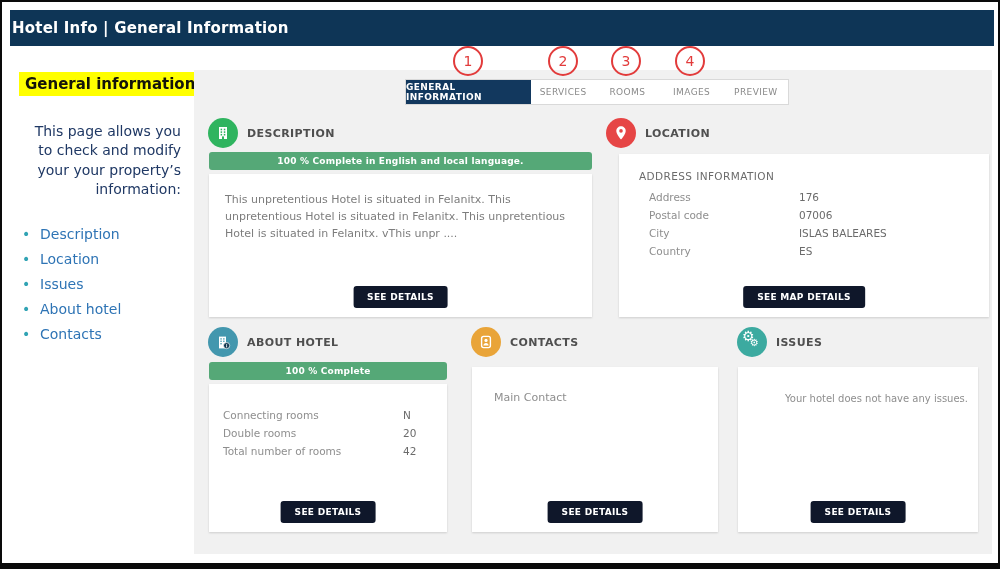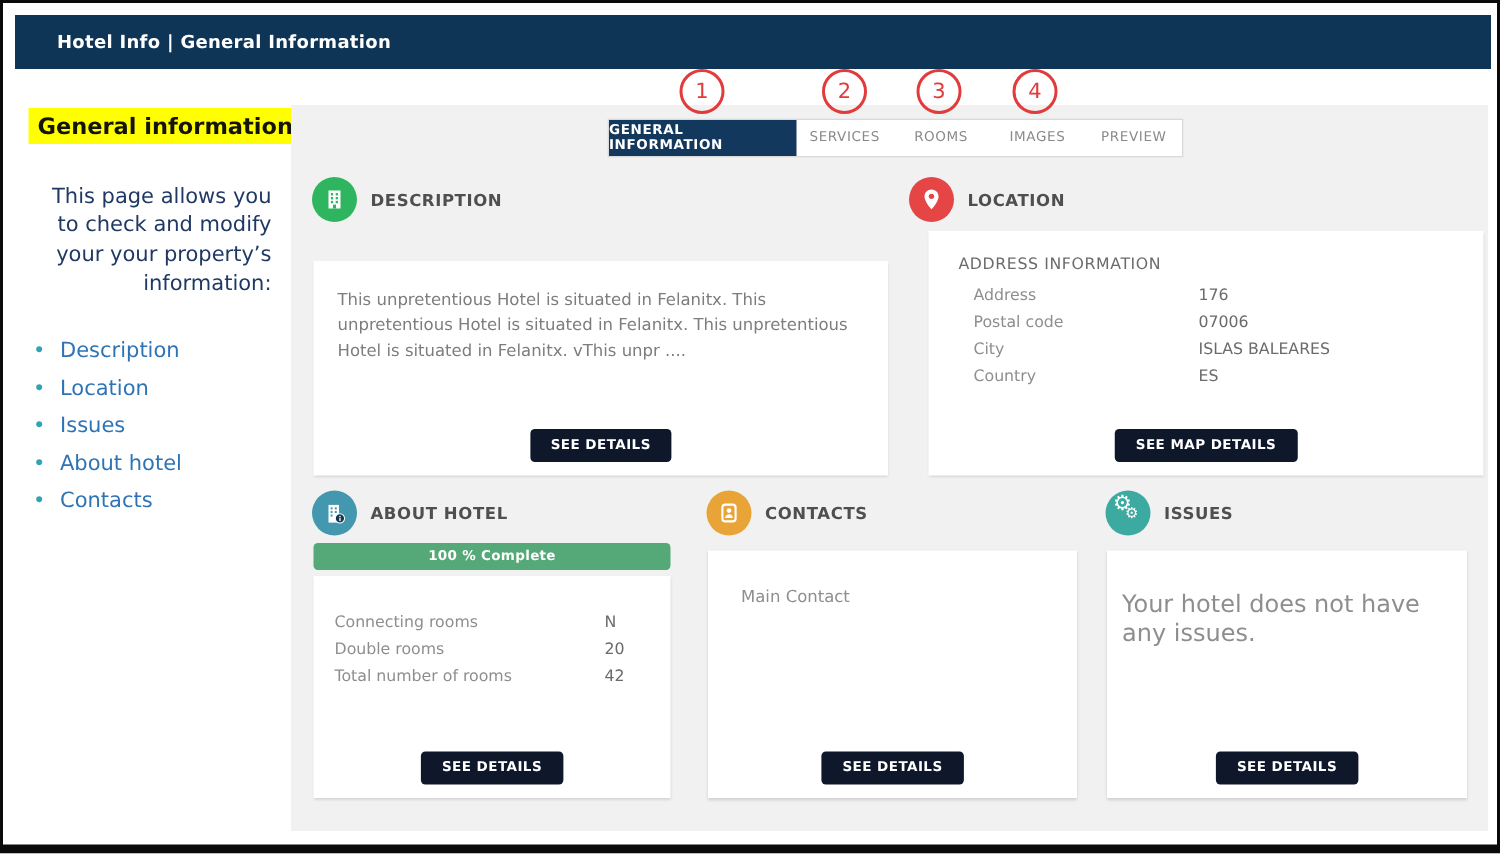--- a/index.html
+++ b/index.html
@@ -5,21 +5,21 @@
   * { margin:0; padding:0; box-sizing:border-box; }
   html,body { background:#fff; }
   body { font-family:"DejaVu Sans","Liberation Sans",sans-serif; }
 
   .frame { position:relative; width:1000px; height:569px; background:#fff;
            border:2px solid #0a0a0a; border-bottom-width:6px; overflow:hidden; }
 
   
   .topbar { position:absolute; left:8px; top:8px; width:984px; height:36px;
             background:#0e3556; color:#fff; display:flex; align-items:center;
-            padding-left:28px; font-size:12px; font-weight:bold; letter-spacing:.2px; }
+            padding-left:2px; font-size:15px; font-weight:bold; letter-spacing:.2px; }
 
   
   .side-heading { position:absolute; left:17px; top:70px; background:#ffff00;
                   color:#14140a; font-size:15px; font-weight:bold; padding:3px 6px; }
   .side-intro { position:absolute; left:17px; top:120px; width:162px; color:#1f3864;
                 font-size:14px; line-height:1.38;text-align:right; }
   .side-list { position:absolute; left:20px; top:224px; width:160px; list-style:none; }
   .side-list li { position:relative; padding-left:18px; margin-bottom:9px;
                   color:#2e74b5; font-size:14px; }
   .side-list li::before { content:"•"; position:absolute; left:0; top:0; color:#31a3b4; }
@@ -62,21 +62,21 @@
   .addr-heading { padding:16px 0 6px 20px; color:#6b6b6b; font-size:10.5px; letter-spacing:.4px; }
   .kv-row { display:flex; font-size:10.5px; line-height:18px; }
   .kv-label { color:#8e8e8e; }
   .kv-value { color:#6b6b6b; }
   .loc-rows { padding-left:30px; }
   .loc-rows .kv-label { width:150px; }
   .about-rows { padding:22px 0 0 14px; }
   .about-rows .kv-label { width:180px; }
 
   .contact-body { padding:24px 0 0 22px; color:#8e8e8e; font-size:11px; }
-  .issues-body { padding:26px 10px 0 10px; color:#8e8e8e; font-size:16px; text-align:left; }
+  .issues-body { padding:26px 10px 0 10px; color:#8e8e8e; font-size:10px; text-align:right; }
 
   
   .gear-a { position:absolute; left:5px; top:2px; color:#fff; font-size:14px; line-height:1; }
   .gear-b { position:absolute; left:13px; top:11px; color:#fff; font-size:10px; line-height:1; }
 </style>
 </head>
 <body>
 
 <div class="frame">
 
@@ -117,20 +117,21 @@
           <rect x="8.8" y="3.7" width="1.5" height="1.6" fill="#2fb45f"></rect>
         <rect x="5.6" y="6.3" width="1.5" height="1.6" fill="#2fb45f"></rect>
           <rect x="8.8" y="6.3" width="1.5" height="1.6" fill="#2fb45f"></rect>
         <rect x="5.6" y="8.9" width="1.5" height="1.6" fill="#2fb45f"></rect>
           <rect x="8.8" y="8.9" width="1.5" height="1.6" fill="#2fb45f"></rect>
         <rect x="7" y="11.4" width="2" height="2.6" fill="#2fb45f"></rect>
       </svg>
     </span>
     <span class="sec-title">DESCRIPTION</span>
   </div>
+  <div class="banner" style="left:207px; top:150px; width:383px;">100 % Complete in English and local language.</div>
   <div class="card" style="left:207px; top:172px; width:383px; height:143px;">
     <div class="desc-body">This unpretentious Hotel is situated in Felanitx. This unpretentious Hotel is situated in Felanitx. This unpretentious Hotel is situated in Felanitx. vThis unpr ....</div>
     <button class="btn">SEE DETAILS</button>
   </div>
 
   <div class="sec-head" style="left:604px; top:116px;">
     <span class="icon-circle" style="background:#e64545;">
       <svg width="16" height="16" viewBox="0 0 16 16">
         <path d="M8 1.3C5.4 1.3 3.3 3.4 3.3 6c0 3.5 4.7 8.6 4.7 8.6S12.7 9.5 12.7 6C12.7 3.4 10.6 1.3 8 1.3z" fill="#fff"></path>
         <circle cx="8" cy="5.9" r="1.8" fill="#e64545"></circle>

